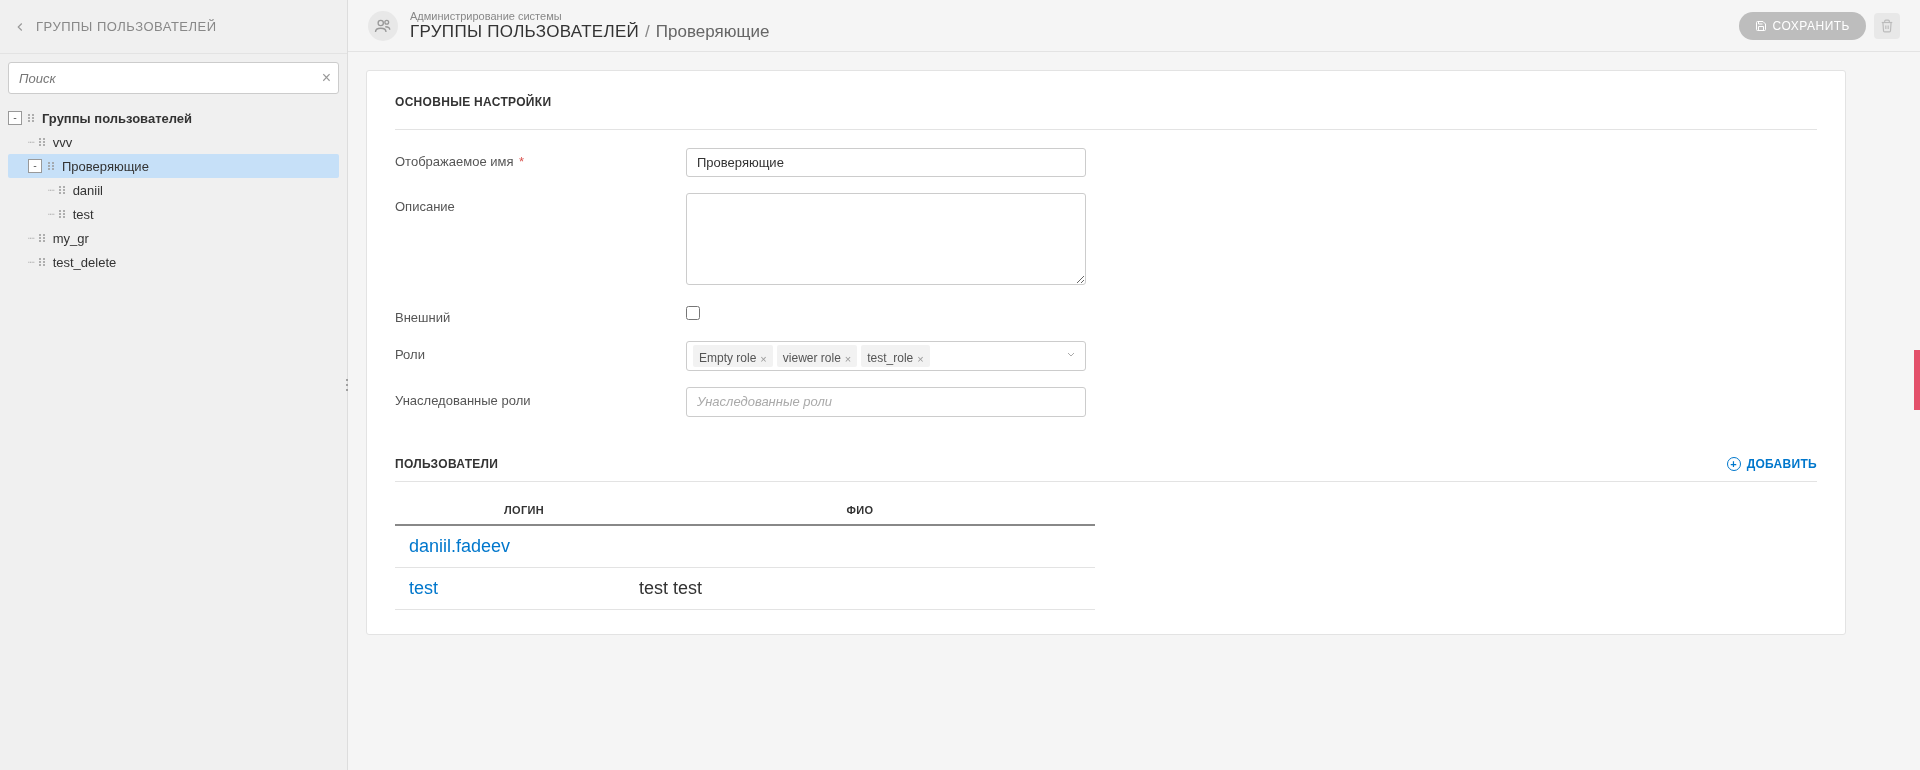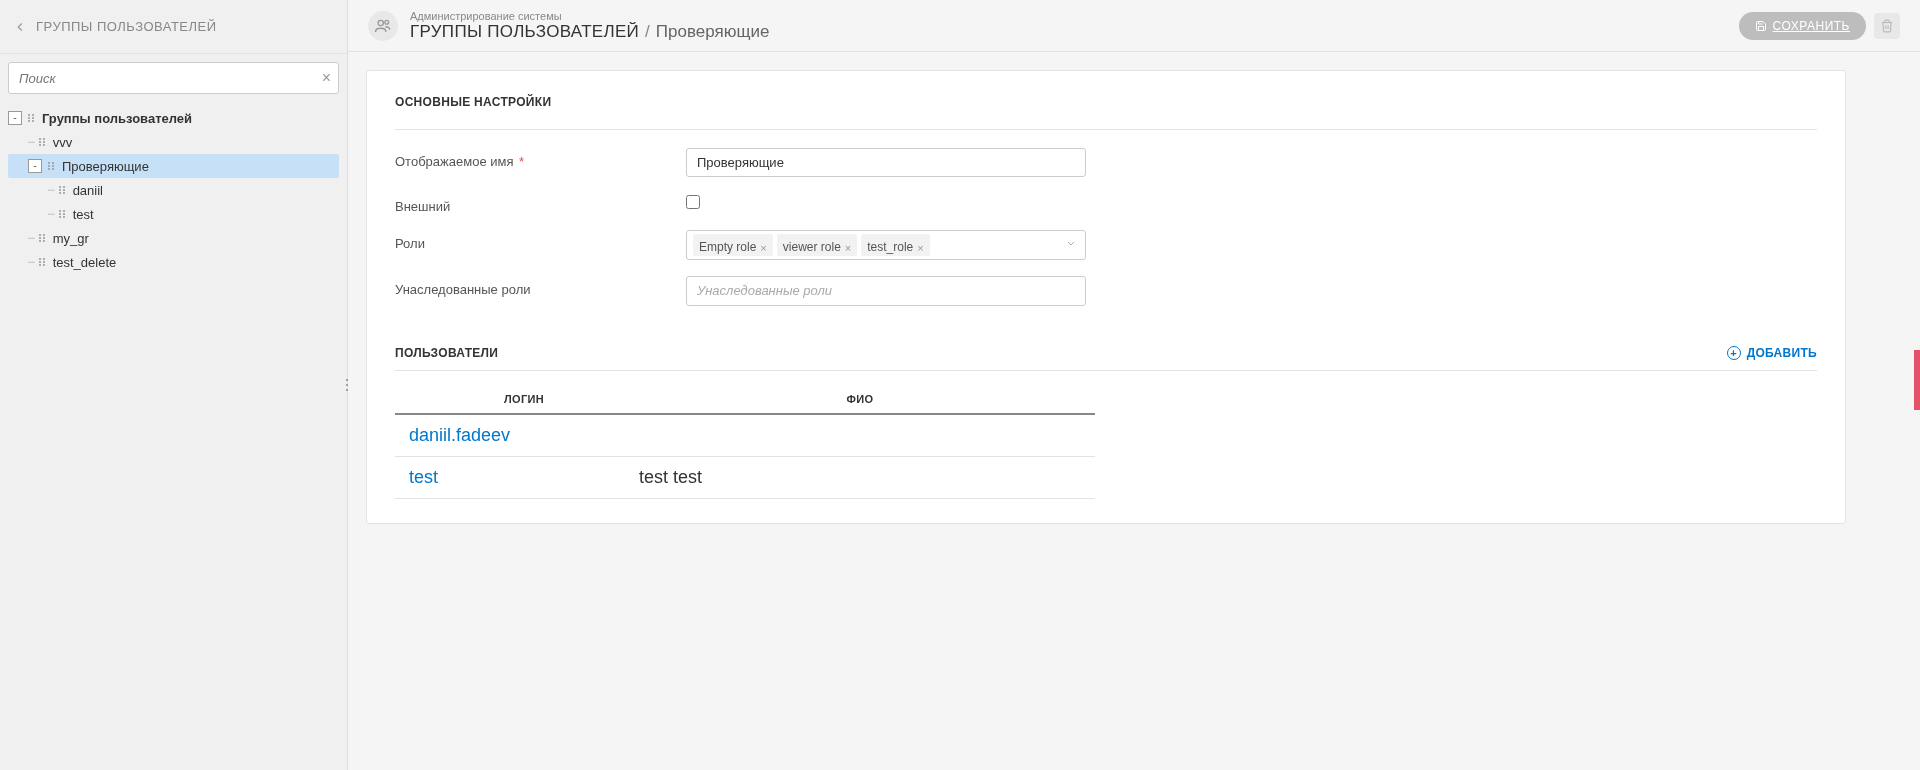--- a/index.html
+++ b/index.html
@@ -33,21 +33,21 @@
 .main { flex: 1; display: flex; flex-direction: column; background: #f5f5f5; position: relative; }
 .main-header { height: 52px; display: flex; align-items: center; padding: 0 20px; border-bottom: 1px solid #e3e3e3; background: #f5f5f5; }
 .avatar-circle { width: 30px; height: 30px; border-radius: 50%; background: #e8e8e8; display: flex; align-items: center; justify-content: center; margin-right: 12px; }
 .header-text { display: flex; flex-direction: column; flex: 1; }
 .breadcrumb-top { font-size: 11px; color: #888; }
 .breadcrumb-main { font-size: 17px; color: #333; display: flex; align-items: baseline; gap: 6px; }
 .breadcrumb-main .main-part { font-weight: 500; letter-spacing: 0.3px; }
 .breadcrumb-main .slash { color: #888; font-weight: 400; }
 .breadcrumb-main .sub-part { color: #666; font-weight: 400; }
 .header-actions { display: flex; align-items: center; gap: 8px; }
-.btn-save { background: #bdbdbd; color: #fff; border: none; border-radius: 14px; height: 28px; padding: 0 16px; font-size: 12px; letter-spacing: 0.5px; display: flex; align-items: center; gap: 6px; cursor: pointer; text-decoration: underline; }
+.btn-save { background: #bdbdbd; color: #fff; border: none; border-radius: 14px; height: 28px; padding: 0 16px; font-size: 12px; letter-spacing: 0.5px; display: flex; align-items: center; gap: 6px; cursor: pointer; }
 .btn-delete { width: 26px; height: 26px; border-radius: 4px; background: #e8e8e8; display: flex; align-items: center; justify-content: center; cursor: pointer; color: #aaa; }
 
 
 .content { flex: 1; padding: 18px; overflow-y: auto; }
 .panel { background: #fff; border: 1px solid #e3e3e3; border-radius: 3px; padding: 24px 28px; max-width: 1480px; }
 .section-title { font-size: 12px; font-weight: 700; letter-spacing: 0.3px; color: #333; border-bottom: 1px solid #e3e3e3; padding-bottom: 20px; margin-bottom: 18px; }
 .section-title-row { display: flex; justify-content: space-between; align-items: center; border-bottom: 1px solid #e3e3e3; padding-bottom: 10px; margin-bottom: 0; }
 .section-title-row .section-title { border: none; padding: 0; margin: 0; }
 .form-row { display: flex; align-items: flex-start; margin-bottom: 16px; gap: 15px; }
 .form-label { width: 276px; font-size: 13px; color: #555; padding-top: 6px; }
@@ -252,20 +252,26 @@
         <div class="form-row">
           <div class="form-label">
             <span>Отображаемое имя</span>
             <span class="req">*</span>
           </div>
           <div class="form-control">
             <input type="text" value="Проверяющие" style="">
           </div>
         </div>
 
+        <div class="form-row">
+          <div class="form-label"><span>Описание</span></div>
+          <div class="form-control">
+            <textarea style=""></textarea>
+          </div>
+        </div>
 
         <div class="form-row">
           <div class="form-label"><span>Внешний</span></div>
           <div class="form-control">
             <input type="checkbox" style="">
           </div>
         </div>
 
         <div class="form-row">
           <div class="form-label"><span>Роли</span></div>

